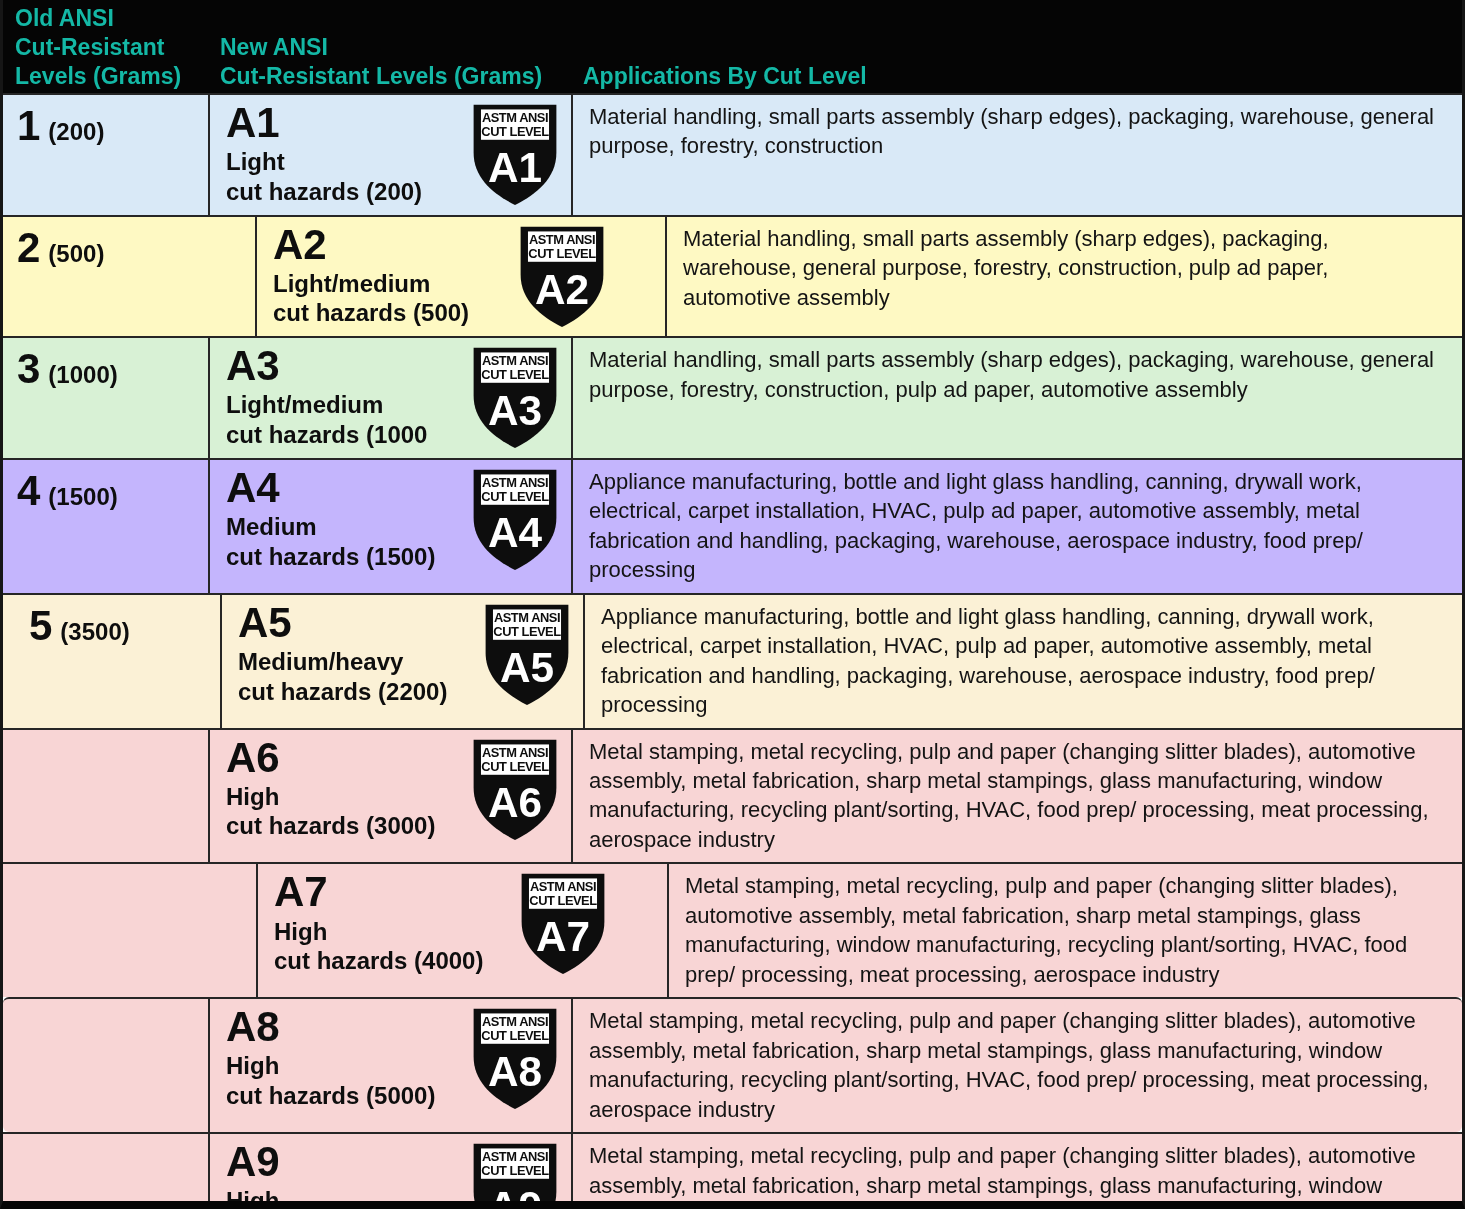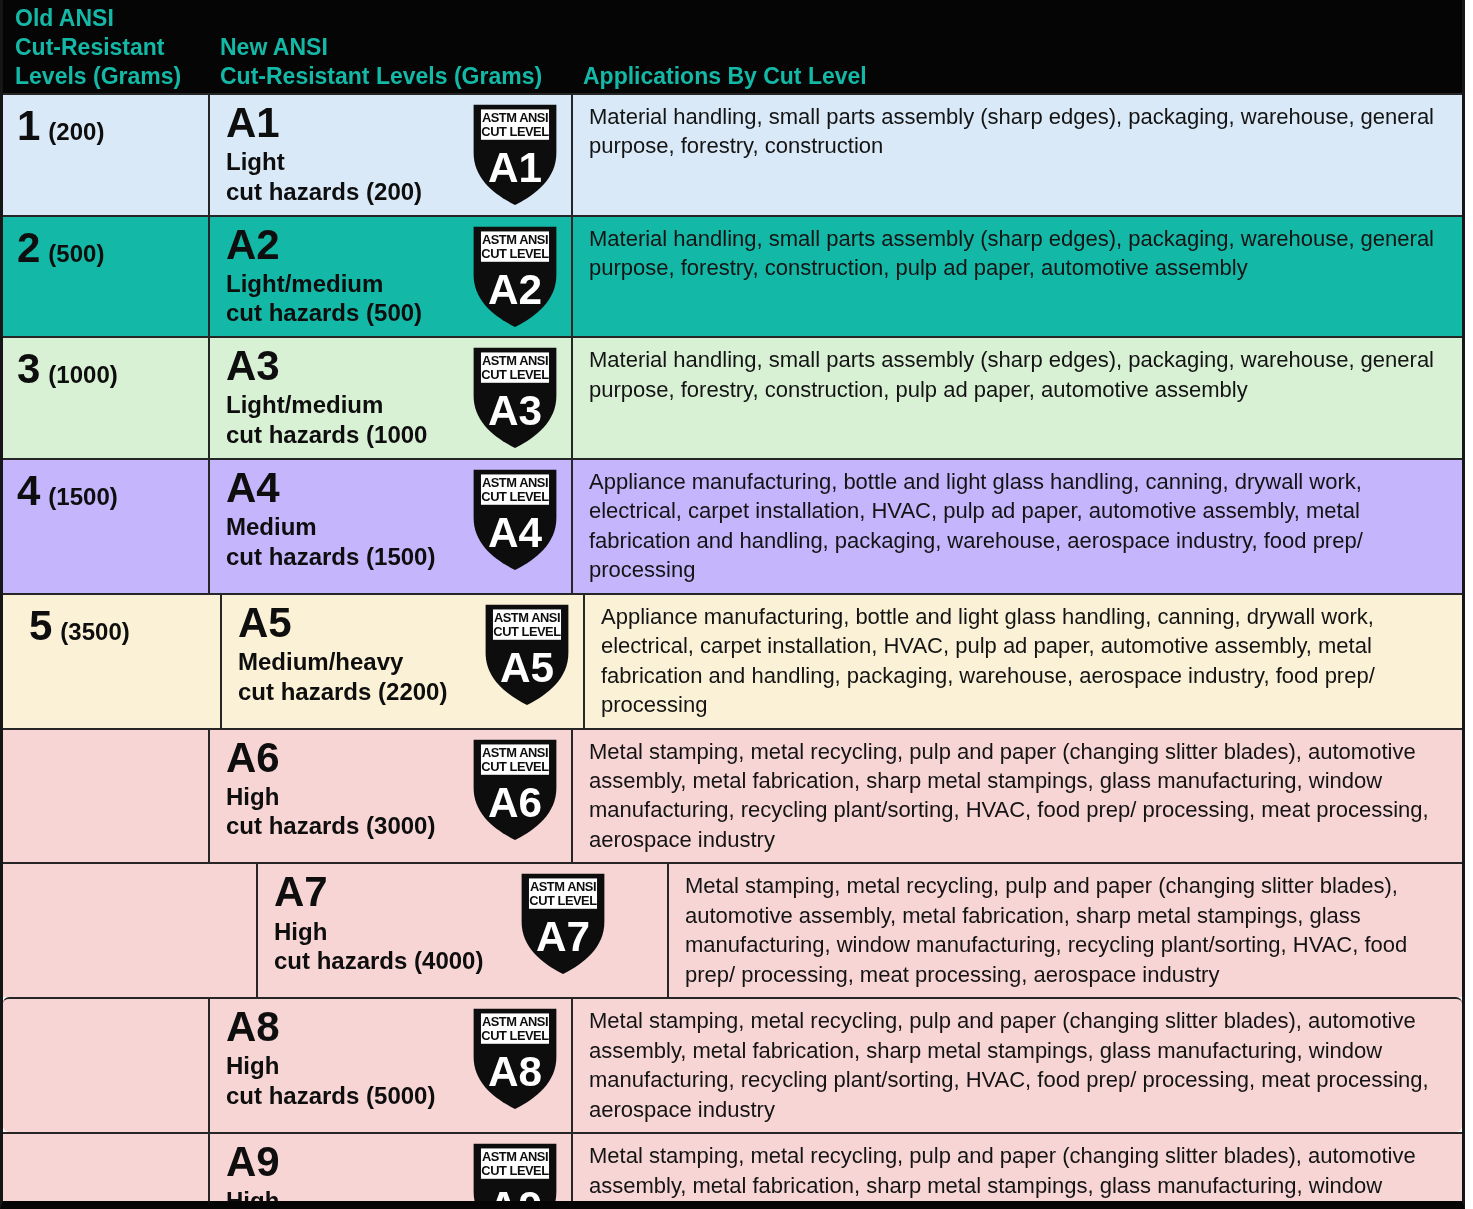--- a/index.html
+++ b/index.html
@@ -86,21 +86,21 @@
         <path class="shield" d="M5 2 H95 V54 C95 82 73 99 50 111 C27 99 5 82 5 54 Z"></path>
         <rect class="banner" x="13" y="7" width="74" height="33"></rect>
         <text class="bsmall" x="50" y="21">ASTM ANSI</text>
         <text class="bsmall" x="50" y="36">CUT LEVEL</text>
         <text class="blevel" x="50" y="86">A1</text>
       </svg>
     </div>
     <div class="cell c3 apps">Material handling, small parts assembly (sharp edges), packaging, warehouse, general purpose, forestry, construction</div>
   </div>
 
-  <div class="row r2" style="background: #14b8a6;">
+  <div class="row r2" style="background: #fef9c3; gap: 47px;">
     <div class="cell c1">
       <span class="old-num">2</span><span class="old-grams">(500)</span>
     </div>
     <div class="cell c2">
       <div class="level-code">A2</div>
       <div class="level-desc">Light/medium
 cut hazards (500)</div>
       <svg class="badge" viewBox="0 0 100 112">
         <path class="shield" d="M5 2 H95 V54 C95 82 73 99 50 111 C27 99 5 82 5 54 Z"></path>
         <rect class="banner" x="13" y="7" width="74" height="33"></rect>

